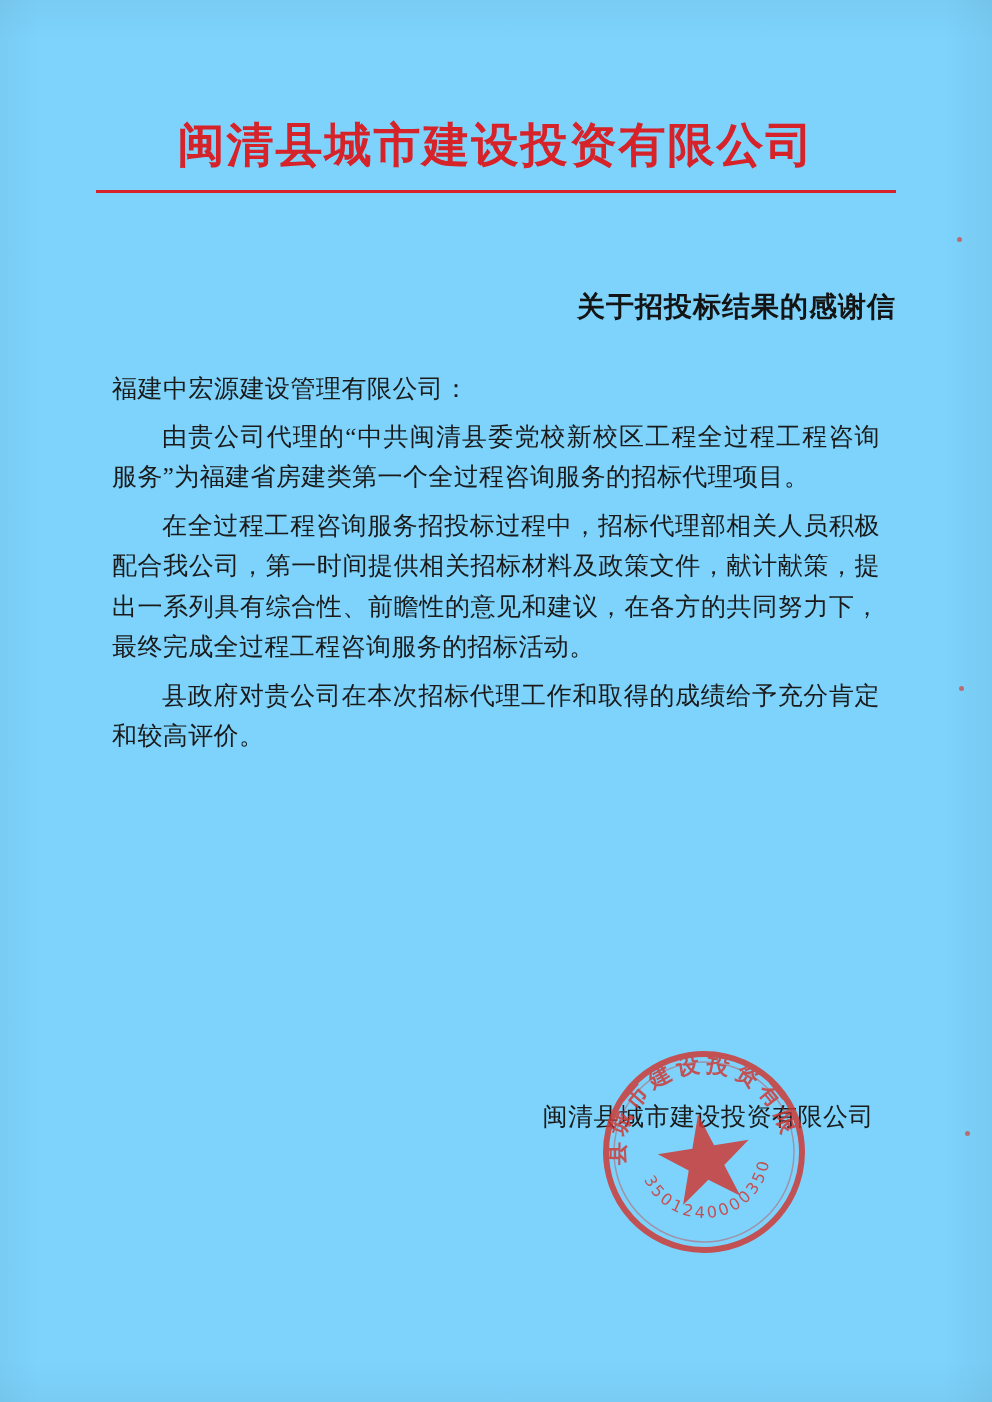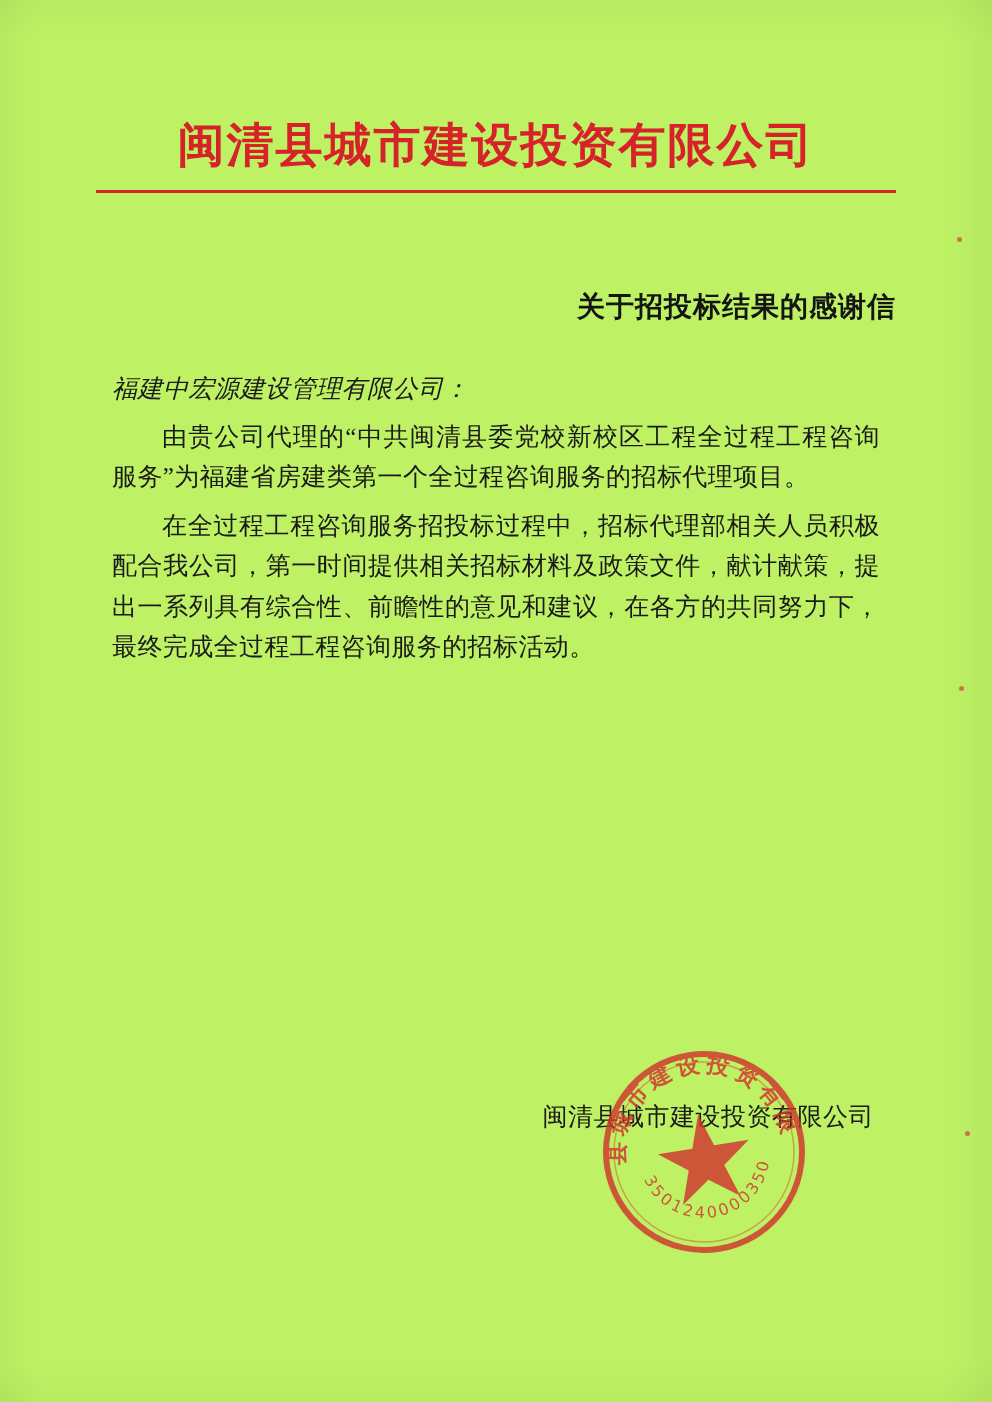--- a/index.html
+++ b/index.html
@@ -11,21 +11,21 @@
     width: 992px;
     height: 1402px;
     font-family: "Liberation Serif", "DejaVu Serif", serif;
     color: #1a1a1a;
     position: relative;
     overflow: hidden;
   }
   .page {
     position: absolute;
     inset: 0;
-    background: #bef264;
+    background: #7dd3fc;
   }
   
   .page::before {
     content: "";
     position: absolute;
     inset: 0;
     background:
       linear-gradient(to right, rgba(0,0,0,0.035), rgba(0,0,0,0) 4%),
       linear-gradient(to left, rgba(0,0,0,0.045), rgba(0,0,0,0) 5%),
       linear-gradient(to bottom, rgba(0,0,0,0.03), rgba(0,0,0,0) 3%),
@@ -73,21 +73,20 @@
     position: absolute;
     top: 370px;
     left: 112px;
     width: 768px;
   }
   .salutation {
     font-size: 25px;
     line-height: 1.55;
     letter-spacing: 0.5px;
     margin-bottom: 6px;
-    font-style: italic;
   }
   .para {
     font-size: 25px;
     line-height: 1.62;
     letter-spacing: 0.4px;
     text-indent: 2em;
     text-align: justify;
     margin: 8px 0 2px 0;
   }
 
@@ -144,20 +143,21 @@
     <div class="letterhead-title">闽清县城市建设投资有限公司</div>
     <div class="letterhead-rule"></div>
   </div>
 
   <div class="doc-title">关于招投标结果的感谢信</div>
 
   <div class="body-block">
     <div class="salutation">福建中宏源建设管理有限公司：</div>
     <p class="para">由贵公司代理的“中共闽清县委党校新校区工程全过程工程咨询服务”为福建省房建类第一个全过程咨询服务的招标代理项目。</p>
     <p class="para">在全过程工程咨询服务招投标过程中，招标代理部相关人员积极配合我公司，第一时间提供相关招标材料及政策文件，献计献策，提出一系列具有综合性、前瞻性的意见和建议，在各方的共同努力下，最终完成全过程工程咨询服务的招标活动。</p>
+    <p class="para">县政府对贵公司在本次招标代理工作和取得的成绩给予充分肯定和较高评价。</p>
   </div>
 
   <div class="signature">
     <div class="sig-name">闽清县城市建设投资有限公司</div>
   </div>
 
   <div class="seal">
     <svg width="212" height="212" viewBox="0 0 212 212" xmlns="http://www.w3.org/2000/svg">
       <defs>
         <path id="sealTopArc" d="M 26,106 A 80,80 0 0 1 186,106"></path>

